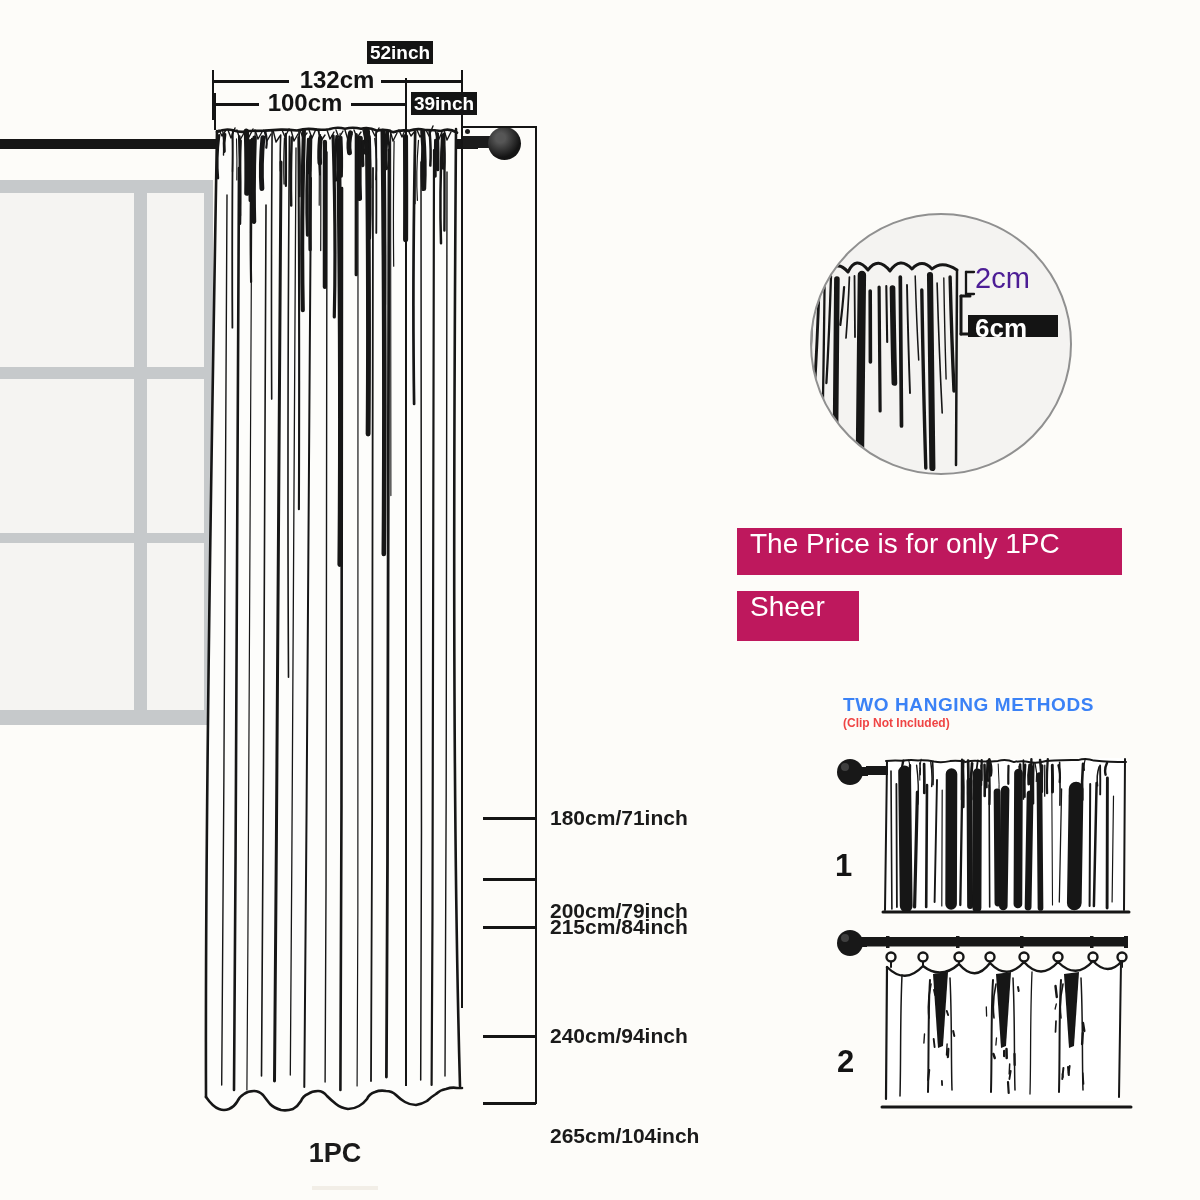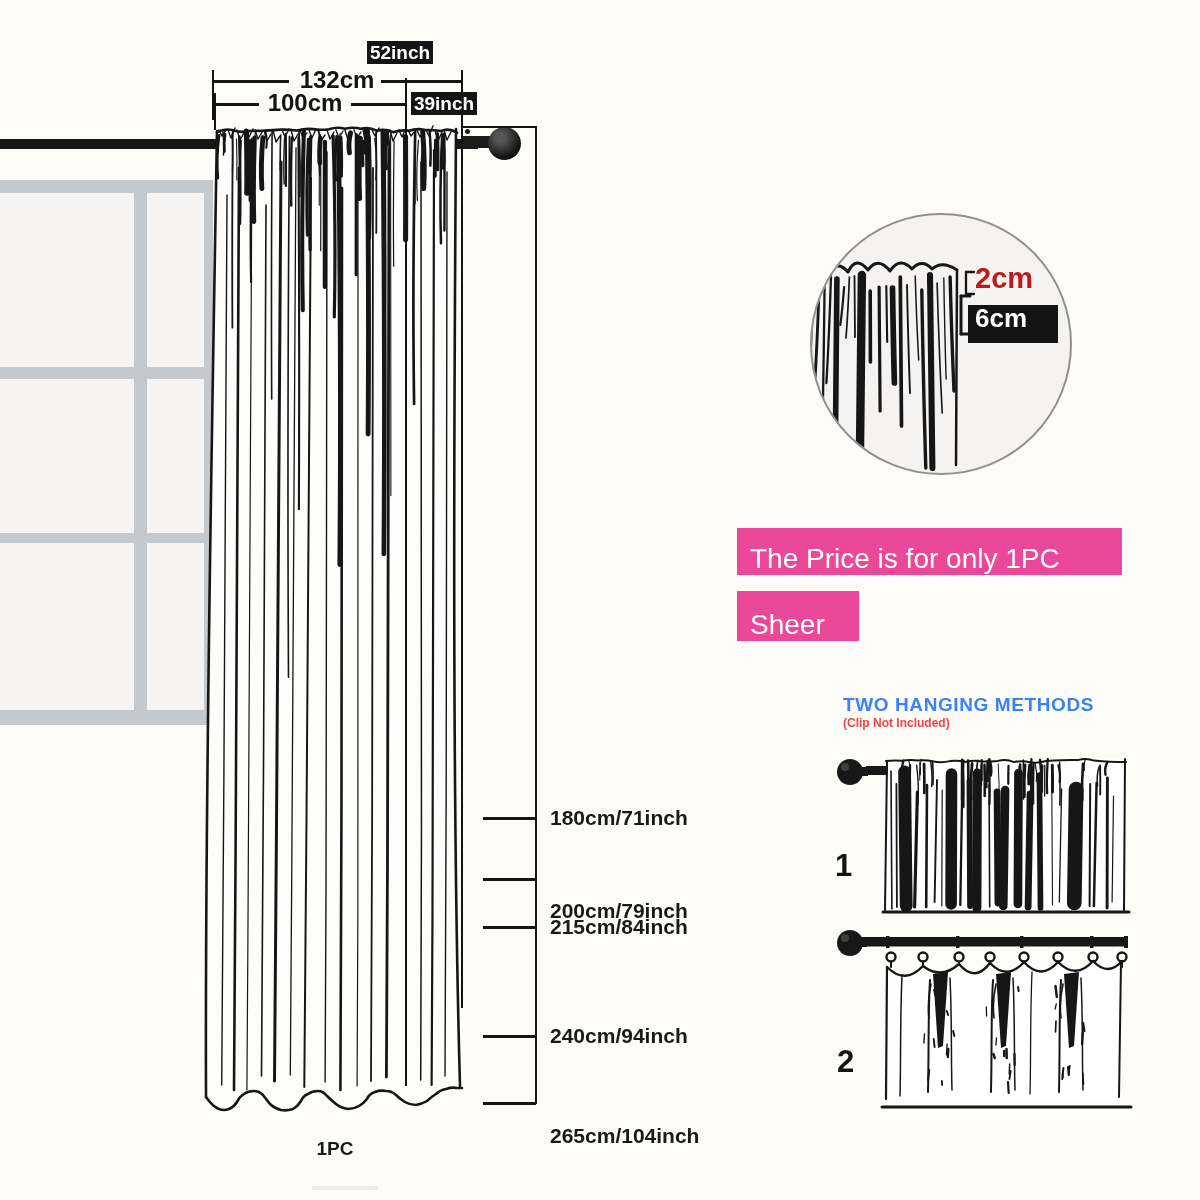--- a/index.html
+++ b/index.html
@@ -8,22 +8,22 @@
   .abs{position:absolute}
   .wf{position:absolute;background:#c6c9cb}
   .badge{position:absolute;background:#141414;color:#fff;font-weight:bold;font-size:19px;
          display:flex;align-items:center;justify-content:center;letter-spacing:0}
   .dimtext{position:absolute;font-weight:bold;font-size:24px;color:#141414;text-align:center}
   .dline{position:absolute;border-top:3px solid #141414}
   .vtick{position:absolute;width:0;border-left:2.5px solid #141414}
   .lenlabel{position:absolute;left:550px;font-weight:bold;font-size:21px;color:#1a1a1a;
             height:30px;line-height:30px;white-space:nowrap}
   .lentick{position:absolute;left:483px;width:53px;border-top:3px solid #151515}
-  .banner{position:absolute;background:#ec4899;color:#fff;font-size:28px;font-weight:400;
-          display:flex;align-items:flex-end;padding-left:13px;white-space:nowrap}
+  .banner{position:absolute;background:#be185d;color:#fff;font-size:28px;font-weight:400;
+          display:flex;align-items:flex-start;padding-left:13px;white-space:nowrap}
   .methnum{position:absolute;font-weight:bold;font-size:31px;color:#141414}
   svg{position:absolute;display:block}
 </style>
 </head>
 <body>
 
 <div>
   <div class="abs" style="left:0;top:180px;width:213px;height:545px;background:#f5f4f2"></div>
   <div class="wf" style="left:0;top:180px;width:213px;height:13px"></div>
   <div class="wf" style="left:0;top:367px;width:213px;height:12px"></div>
@@ -224,22 +224,22 @@
     </svg>
 </div>
 <svg id="bracketSvg" style="left:948px;top:264px" width="30" height="76" viewBox="948 264 30 76">
     <path d="M966,272 L974,272" fill="none" stroke="#161616" stroke-width="2.3" stroke-linecap="round" stroke-linejoin="round"></path>
     <path d="M966,272 L966,294" fill="none" stroke="#161616" stroke-width="2.3" stroke-linecap="round" stroke-linejoin="round"></path>
     <path d="M966,294 L974,294" fill="none" stroke="#161616" stroke-width="2.3" stroke-linecap="round" stroke-linejoin="round"></path>
     <path d="M961,296 L970,296" fill="none" stroke="#161616" stroke-width="3" stroke-linecap="round" stroke-linejoin="round"></path>
     <path d="M961,296 L961,334" fill="none" stroke="#161616" stroke-width="3" stroke-linecap="round" stroke-linejoin="round"></path>
     <path d="M961,334 L971,334" fill="none" stroke="#161616" stroke-width="3" stroke-linecap="round" stroke-linejoin="round"></path>
   </svg>
-<div class="abs" style="left:975px;top:262px;font-size:29px;font-weight:700;color:#b91c1c">2cm</div>
-<div class="abs" style="left:968px;top:305px;width:90px;height:38px;background:#141414">
+<div class="abs" style="left:975px;top:262px;font-size:29px;font-weight:400;color:#4c1d95">2cm</div>
+<div class="abs" style="left:968px;top:315px;width:90px;height:22px;background:#141414">
   <span style="display:block;color:#fff;font-size:26px;font-weight:600;line-height:27px;padding-left:7px">6cm</span>
 </div>
 
 <div class="banner" style="left:737px;top:528px;width:372px;height:47px">
   <span>The Price is for only 1PC</span>
 </div>
 <div class="banner" style="left:737px;top:591px;width:109px;height:50px">
   <span>Sheer</span>
 </div>
 
@@ -397,14 +397,14 @@
     <path d="M1069.7,1066 l-1.0,7" fill="none" stroke="#161616" stroke-width="1.8" stroke-linecap="round" stroke-linejoin="round"></path>
     <path d="M902,975 C900,1020 901,1060 900,1096" fill="none" stroke="#161616" stroke-width="1.5" stroke-linecap="round" stroke-linejoin="round"></path>
     <path d="M1032,972 C1030,1020 1031,1060 1030,1094" fill="none" stroke="#161616" stroke-width="1.3" stroke-linecap="round" stroke-linejoin="round"></path>
     <path d="M931,984 q-4,18 -2,34" fill="none" stroke="#161616" stroke-width="1.6" stroke-linecap="round" stroke-linejoin="round"></path>
     <path d="M996,984 q-4,18 -2,34" fill="none" stroke="#161616" stroke-width="1.6" stroke-linecap="round" stroke-linejoin="round"></path>
     <path d="M1063,984 q-4,18 -2,34" fill="none" stroke="#161616" stroke-width="1.6" stroke-linecap="round" stroke-linejoin="round"></path>
   </svg>
 <div class="methnum" style="left:835px;top:848px">1</div>
 <div class="methnum" style="left:837px;top:1044px">2</div>
 
-<div class="abs" style="left:270px;top:1138px;width:130px;text-align:center;font-size:19px;font-weight:bold;color:#1a1a1a">1PC</div>
+<div class="abs" style="left:270px;top:1138px;width:130px;text-align:center;font-size:27px;font-weight:bold;color:#1a1a1a">1PC</div>
 <div class="abs" style="left:312px;top:1186px;width:66px;height:4px;background:#f2eee7"></div>
 
 </body></html>

